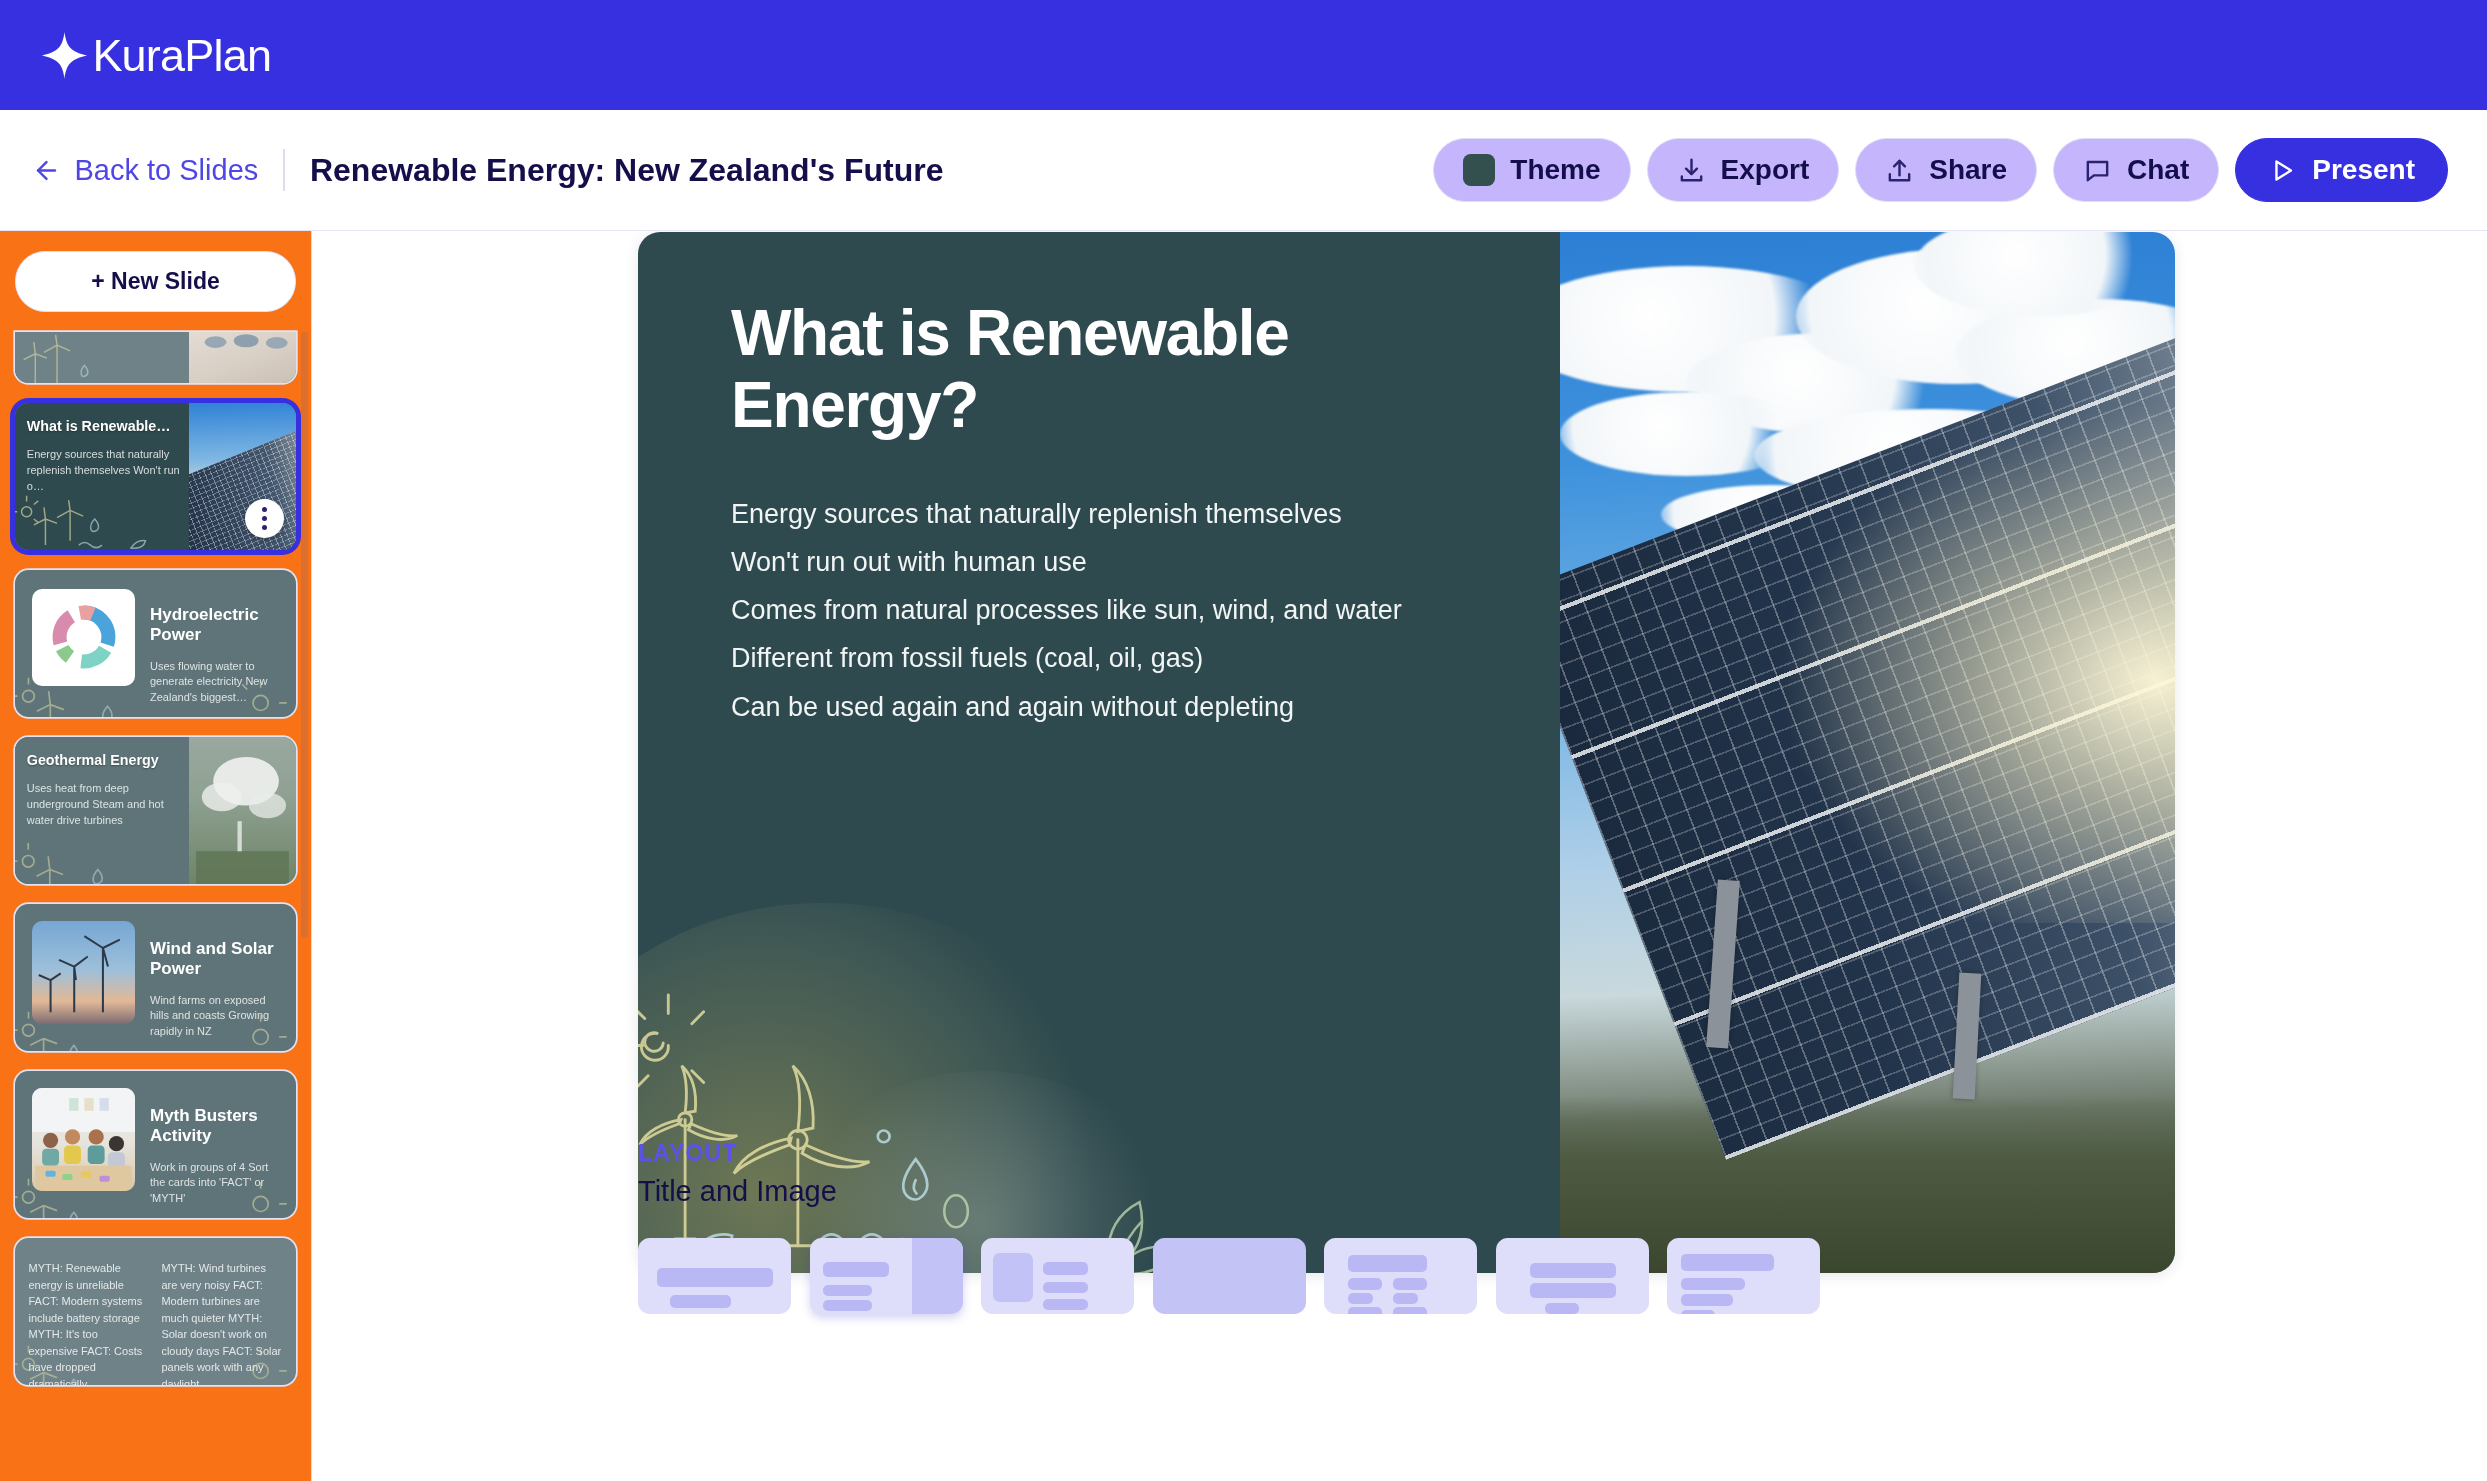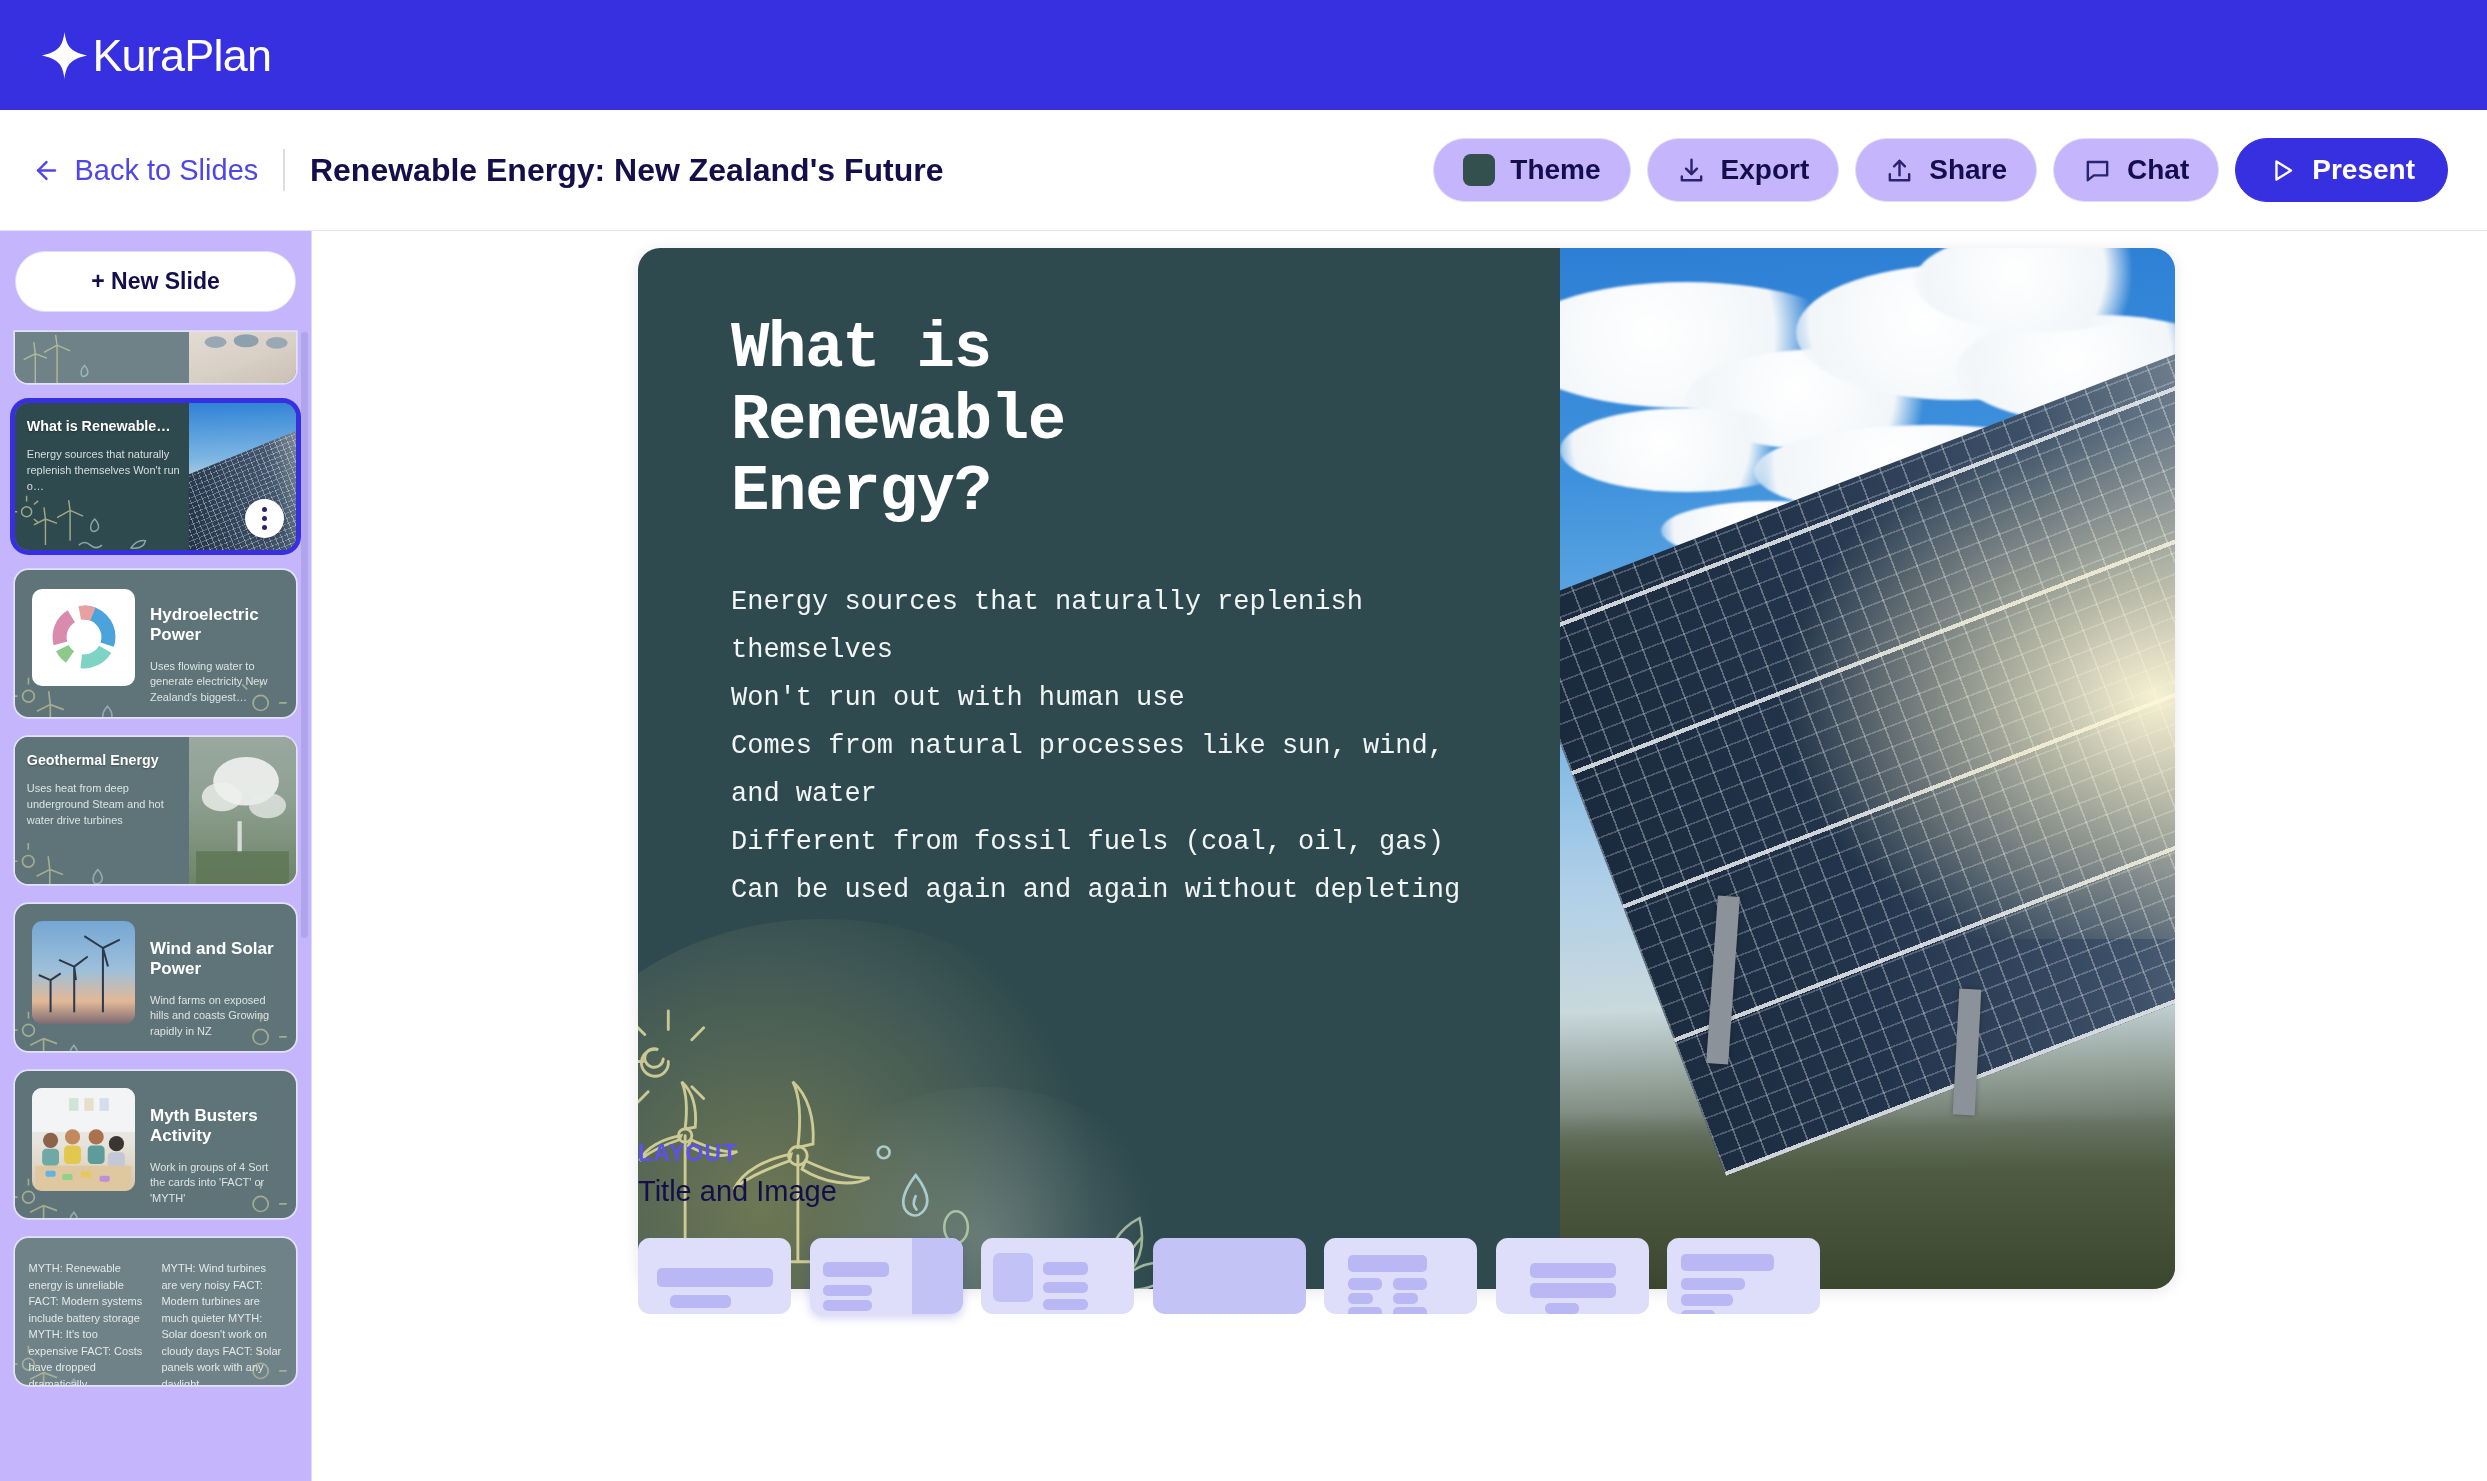--- a/index.html
+++ b/index.html
@@ -62,21 +62,21 @@
     background: #3730E0; border-color: #3730E0; color: #fff;
     padding: 0 32px;
   }
 
   
   .workspace { display: flex; height: calc(1482px - 110px - 121px); }
 
   
   .sidebar {
     width: 312px; flex: 0 0 312px;
-    background: #c4b5fd;
+    background: #f97316;
     border-right: 1.7px solid #DCDCF0;
     padding: 20px 15px 0 15px;
     position: relative;
     overflow: hidden;
   }
   .new-slide-btn {
     width: 100%; height: 61px;
     background: #fff; border: 1.7px solid #DEDEF6;
     border-radius: 30px;
     color: #140E4B; font-size: 23px; font-weight: 700;
@@ -144,26 +144,25 @@
     width: 6.7px; height: 606px; border-radius: 3.4px; background: rgba(90,90,160,.18);
   }
 
   
   .canvas {
     flex: 1 1 auto; position: relative; background: #fff;
     overflow: hidden;
   }
 
   .slide {
-    position: absolute; left: 326px; top: 17px;
+    position: absolute; left: 326px; top: 1px;
     width: 1537px; height: 1041px;
     border-radius: 22px; overflow: hidden;
     display: flex;
     box-shadow: 0 2.5px 13.5px rgba(30,30,90,.10);
-    font-family: Liberation Mono, monospace;
   }
   .slide-left {
     position: relative;
     width: 922px; flex: 0 0 922px;
     background: #2F4A4E;
     padding: 66px 67px 0 93px;
     overflow: hidden;
   }
   .slide-glow {
     position: absolute; left: -118px; bottom: -152px;

